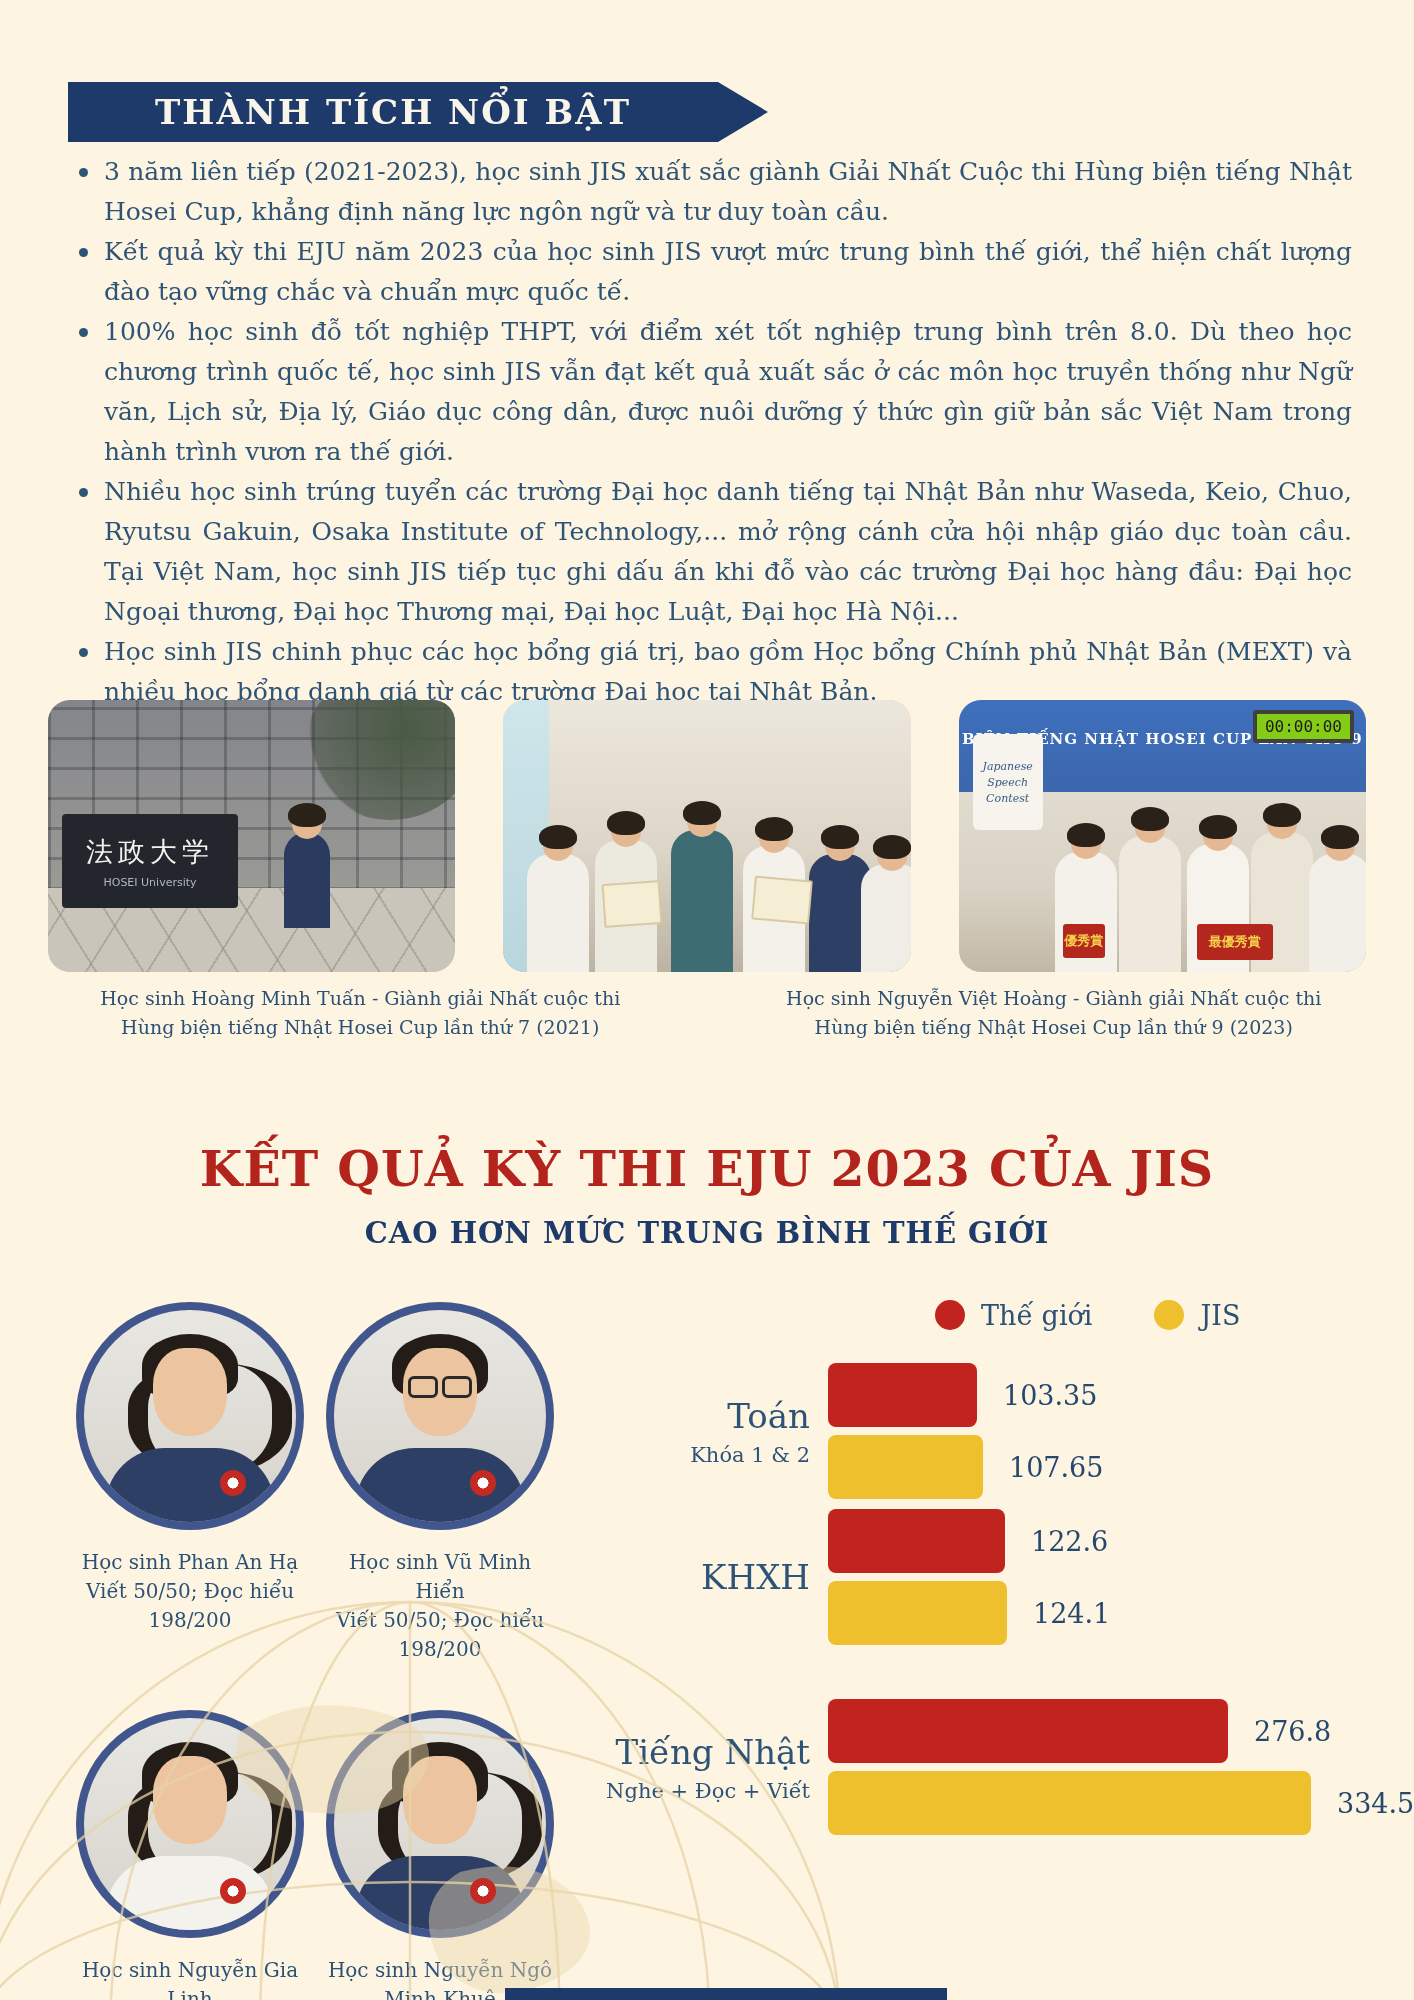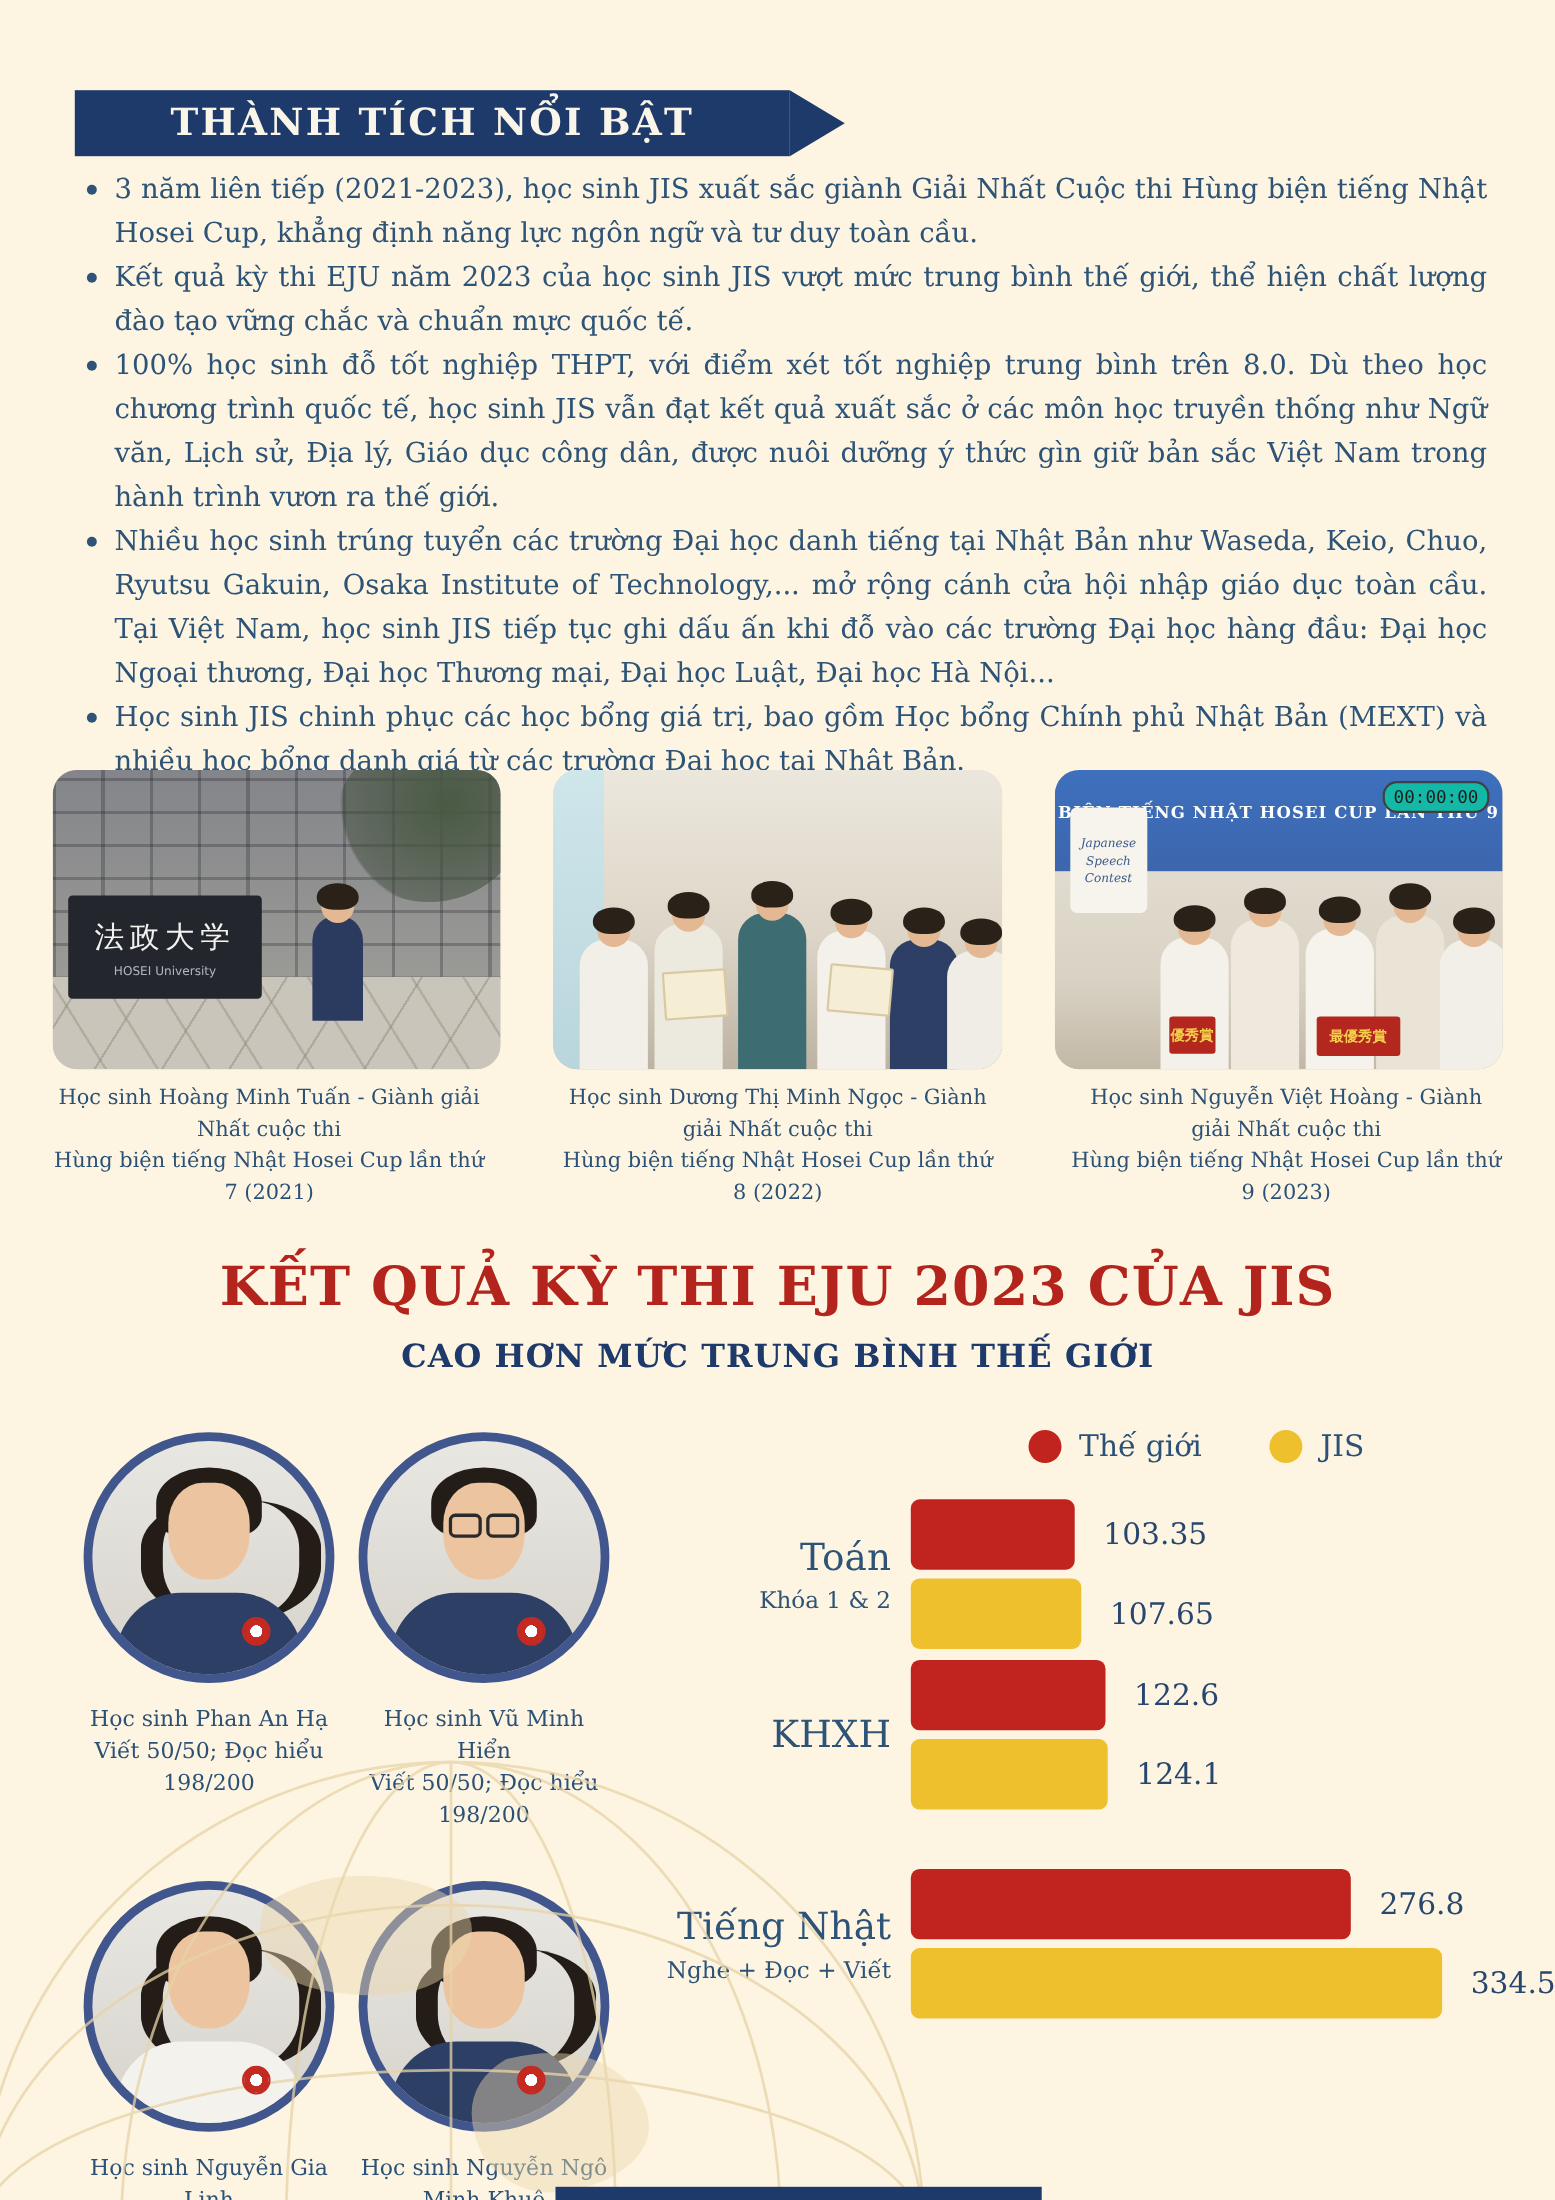--- a/index.html
+++ b/index.html
@@ -55,21 +55,21 @@
   
   .ph2-bg{position:absolute;inset:0;background:linear-gradient(180deg,#ece7dd,#ddd5c7 55%,#bcb3a3);}
   .ph2-win{position:absolute;left:0;top:0;width:46px;height:272px;background:linear-gradient(180deg,#cfe6ea,#b9d6dd);}
   .cert{position:absolute;width:54px;height:40px;background:#f6eed4;border:2px solid #d8c9a2;border-radius:2px;z-index:3;}
 
   
   .ph3-bg{position:absolute;inset:0;background:linear-gradient(180deg,#e9e5da,#d9d2c4 70%,#c2b8a6);}
   .ph3-strip{position:absolute;left:0;top:0;right:0;height:92px;background:linear-gradient(180deg,#3e70bd,#3c66ad);
       display:flex;align-items:flex-start;justify-content:center;}
   .ph3-strip .bn{margin-top:30px;color:#fdfdfa;font-weight:bold;font-size:15px;letter-spacing:1px;white-space:nowrap;}
-  .ph3-clock{position:absolute;right:12px;top:10px;background:#14b8a6;border:2px solid #404040;border-radius:13px;
+  .ph3-clock{position:absolute;right:12px;top:10px;background:#84cc16;border:4px solid #404040;border-radius:3px;
       padding:3px 8px;font-family:"DejaVu Sans Mono",monospace;font-size:16px;color:#1c1c1c;z-index:4;}
   .ph3-signboard{position:absolute;left:14px;top:34px;width:70px;height:96px;background:#f6f4ec;border-radius:6px;z-index:2;
       display:flex;flex-direction:column;align-items:center;justify-content:center;gap:3px;}
   .ph3-signboard span{font-size:11px;color:#3a5a8c;font-style:italic;}
   .award{position:absolute;background:#b3271f;border-radius:3px;color:#f4cf49;font-weight:bold;
       display:flex;align-items:center;justify-content:center;z-index:4;}
 
   
   .eju-title{position:absolute;left:0;top:1140px;width:1414px;text-align:center;
       font-size:49px;font-weight:bold;color:#b2241c;letter-spacing:1px;}
@@ -219,24 +219,20 @@
       <div class="award" style="left:238px;bottom:12px;width:76px;height:36px;font-size:13px;">最優秀賞</div>
     </div>
   </div>
 
   <div class="captions">
     <div class="cap">
       <div>Học sinh Hoàng Minh Tuấn - Giành giải Nhất cuộc thi</div>
       <div>Hùng biện tiếng Nhật Hosei Cup lần thứ 7 (2021)</div>
     </div>
     <div class="cap">
-      <div>Học sinh Dương Thị Minh Ngọc - Giành giải Nhất cuộc thi</div>
-      <div>Hùng biện tiếng Nhật Hosei Cup lần thứ 8 (2022)</div>
-    </div>
-    <div class="cap">
       <div>Học sinh Nguyễn Việt Hoàng - Giành giải Nhất cuộc thi</div>
       <div>Hùng biện tiếng Nhật Hosei Cup lần thứ 9 (2023)</div>
     </div>
   </div>
 
   <div class="eju-title">KẾT QUẢ KỲ THI EJU 2023 CỦA JIS</div>
   <div class="eju-sub">CAO HƠN MỨC TRUNG BÌNH THẾ GIỚI</div>
 
   <div class="students">
     <div class="s-row">

